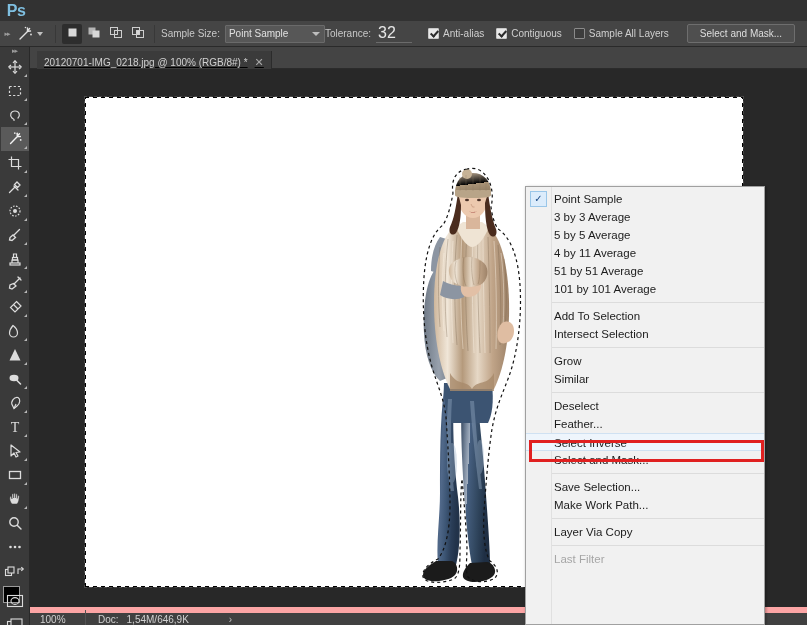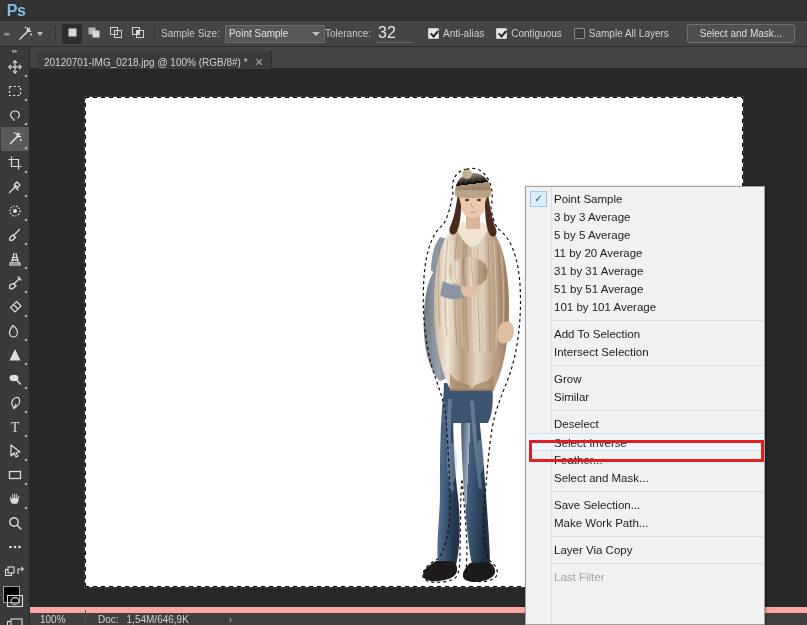--- a/index.html
+++ b/index.html
@@ -125,21 +125,21 @@
   }
 
   
   #tabstrip {
     position: absolute; left: 30px; top: 47px; width: 777px; height: 22px;
     background: #444444; border-bottom: 1px solid #2b2b2b;
   }
   #doc-tab {
     position: absolute; left: 7px; top: 4px; height: 22px;
     background: #3b3b3b; border-right: 1px solid #2b2b2b;
-    display: flex; align-items: center; padding: 0 7px; gap: 7px;
+    display: flex; align-items: center; padding: 0 7px; gap: 7px; text-decoration: underline;
   }
   #doc-tab-title { font-size: 10px; color: #d0d0d0; white-space: nowrap; }
   #doc-tab-close { font-size: 11px; color: #a8a8a8; line-height: 1; }
 
   
   #canvas-area {
     position: absolute; left: 30px; top: 69px; width: 777px; height: 538px;
     background: #282828; overflow: hidden;
   }
   #artboard {
@@ -717,34 +717,33 @@
     </div>
 
   </div>
 
   <div id="ctxmenu">
     <div id="ctx-gutter"></div>
     <div id="ctx-body" style="position:relative;padding-top:3px;">
         <div class="ctx-item"><span class="chk">✓</span><span>Point Sample</span></div>
         <div class="ctx-item"><span>3 by 3 Average</span></div>
         <div class="ctx-item"><span>5 by 5 Average</span></div>
-        <div class="ctx-item"><span>11 by 20 Average</span></div>
-        <div class="ctx-item"><span>31 by 31 Average</span></div>
+        <div class="ctx-item"><span>4 by 11 Average</span></div>
         <div class="ctx-item"><span>51 by 51 Average</span></div>
         <div class="ctx-item"><span>101 by 101 Average</span></div>
         <div class="ctx-sep"></div>
         <div class="ctx-item"><span>Add To Selection</span></div>
         <div class="ctx-item"><span>Intersect Selection</span></div>
         <div class="ctx-sep"></div>
         <div class="ctx-item"><span>Grow</span></div>
         <div class="ctx-item"><span>Similar</span></div>
         <div class="ctx-sep"></div>
         <div class="ctx-item"><span>Deselect</span></div>
+        <div class="ctx-item"><span>Feather...</span></div>
         <div class="ctx-item highlighted"><span>Select Inverse</span></div>
-        <div class="ctx-item"><span>Feather...</span></div>
         <div class="ctx-item"><span>Select and Mask...</span></div>
         <div class="ctx-sep"></div>
         <div class="ctx-item"><span>Save Selection...</span></div>
         <div class="ctx-item"><span>Make Work Path...</span></div>
         <div class="ctx-sep"></div>
         <div class="ctx-item"><span>Layer Via Copy</span></div>
         <div class="ctx-sep"></div>
         <div class="ctx-item disabled"><span>Last Filter</span></div>
         <div class="ctx-item disabled"></div>
       </div>

